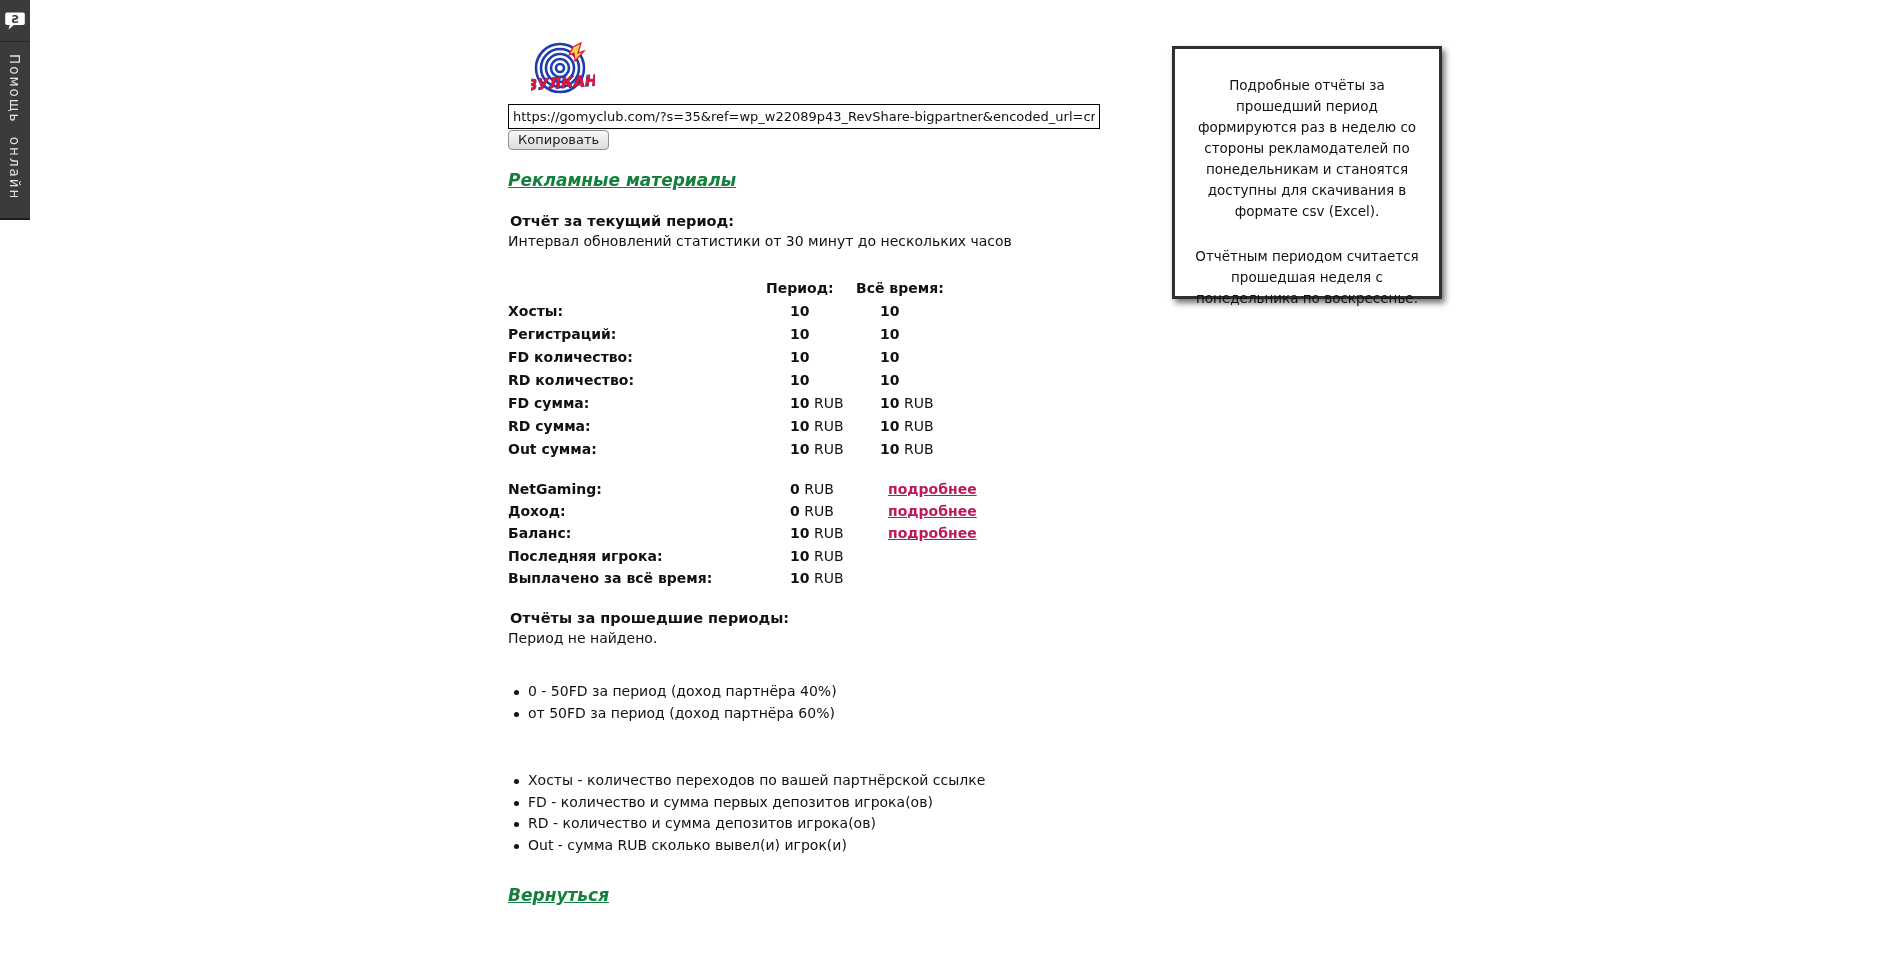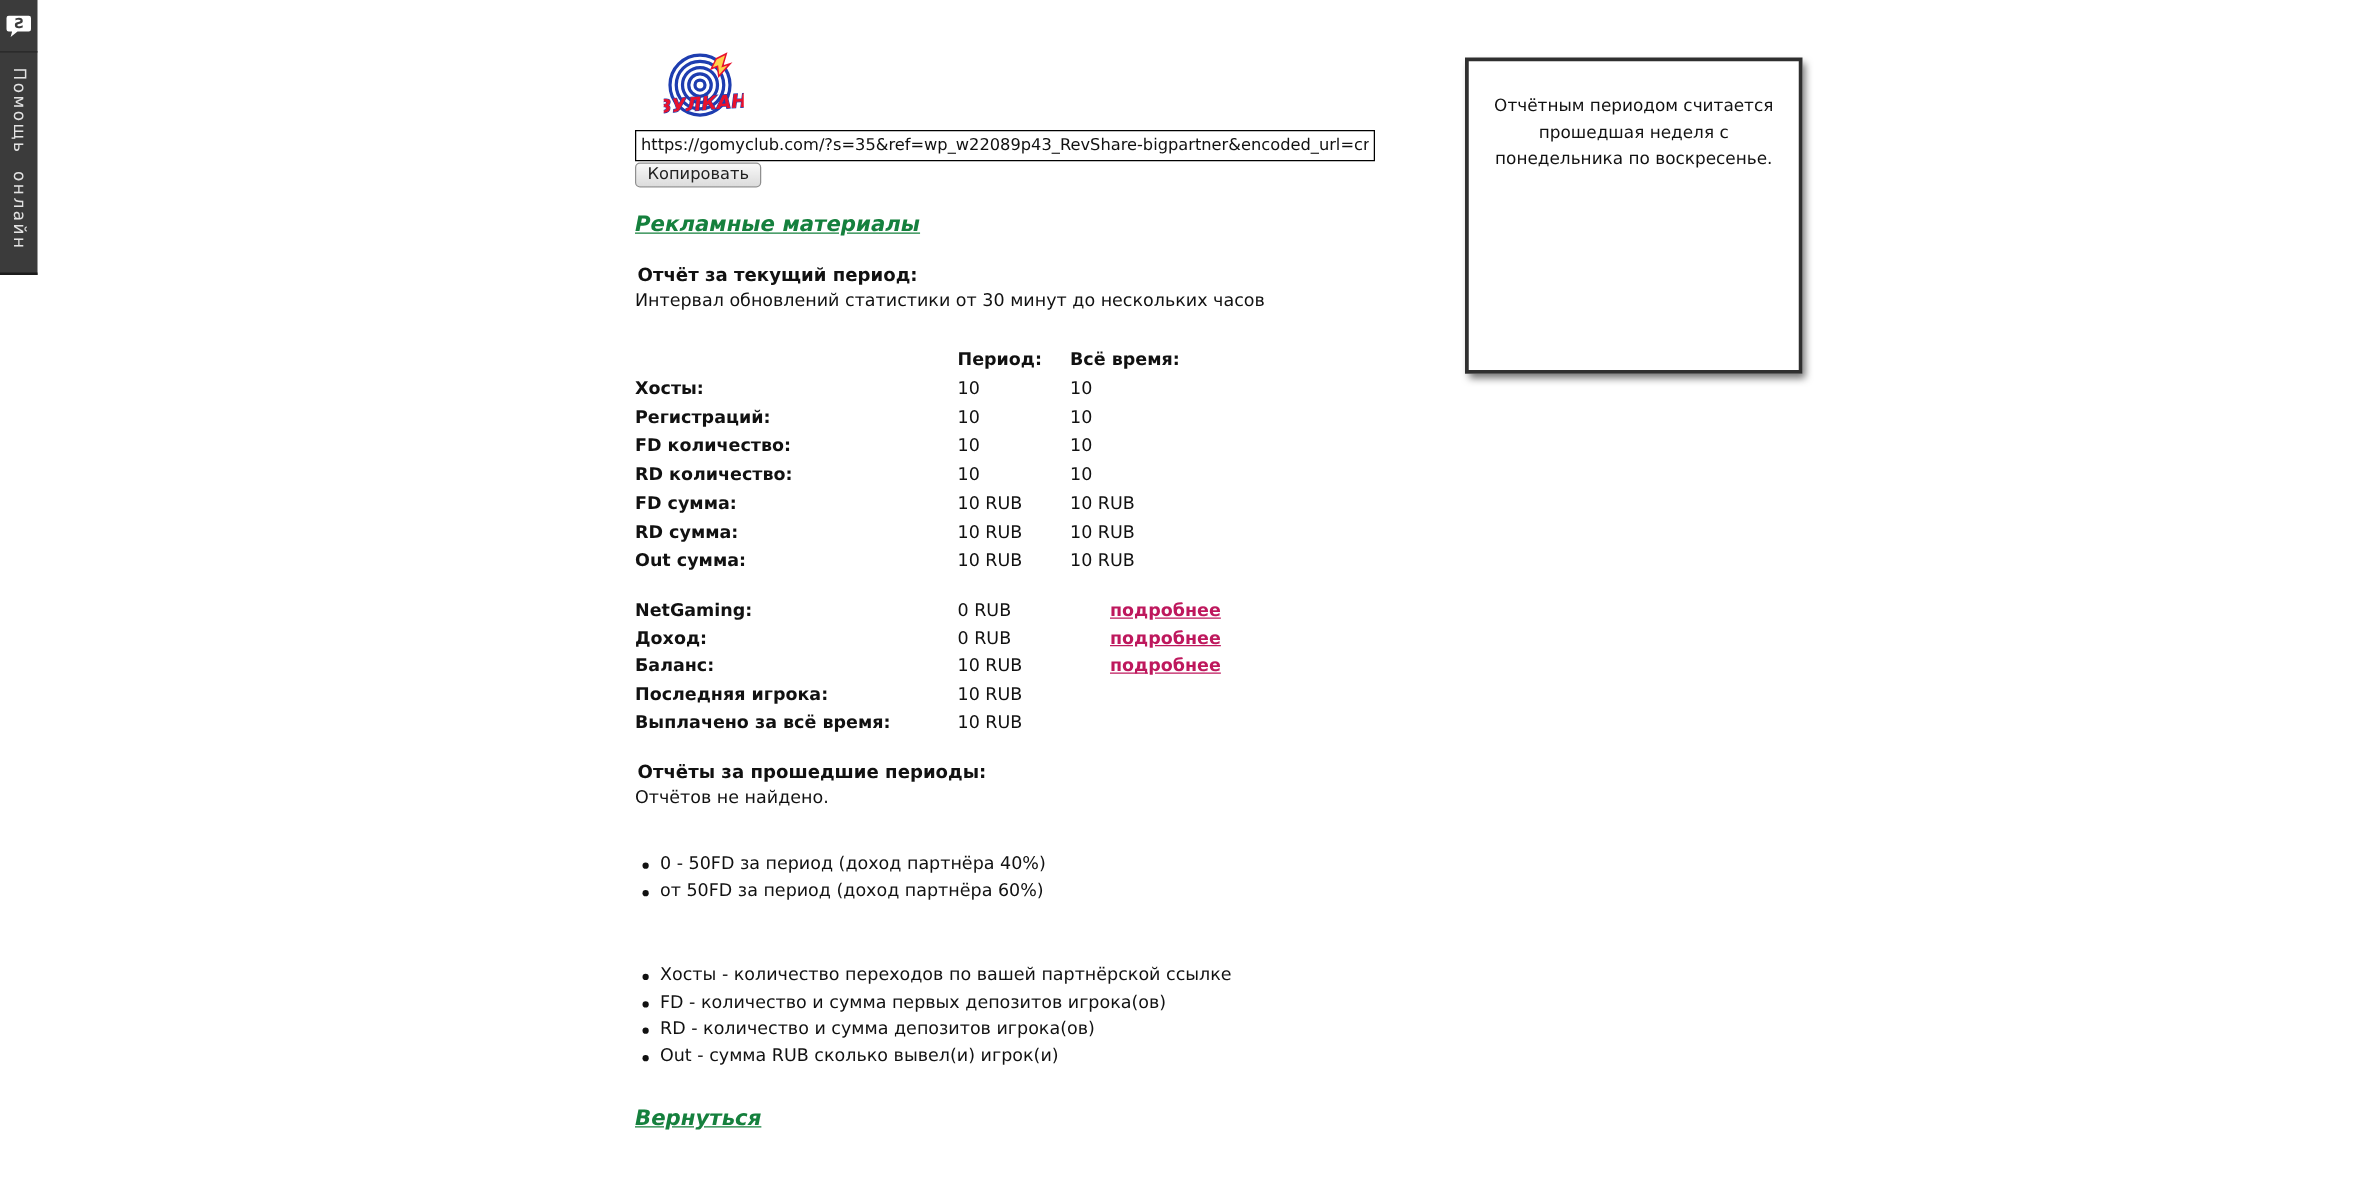--- a/index.html
+++ b/index.html
@@ -47,21 +47,21 @@
   .back-link  { position: absolute; left: 508px; top: 885px; font-size: 17px; }
 
   .sec-title { font-weight: bold; font-size: 14.5px; }
   .current-title { position: absolute; left: 510px; top: 213px; }
   .current-sub   { position: absolute; left: 508px; top: 233px; font-size: 14px; }
 
   .stats  { position: absolute; left: 508px; top: 276px; }
   .trow   { display: grid; grid-template-columns: 258px 90px 170px; height: 23px; align-items: center; }
   .thead .cell { font-weight: bold; }
   .trow .label { font-weight: bold; }
-  .num  { font-weight: normal; }
+  .num  { font-weight: bold; margin-left: 24px; }
   .details-link { color: #be185d; text-decoration: underline; font-weight: bold; cursor: pointer; margin-left: 32px; }
 
   .summary { position: absolute; left: 508px; top: 478px; }
   .summary .trow { height: 22.2px; }
 
   .past-title { position: absolute; left: 510px; top: 610px; }
   .past-empty { position: absolute; left: 508px; top: 630px; font-size: 14px; }
 
   ul.notes { position: absolute; left: 512px; list-style: none; }
   ul.notes li { line-height: 21.7px; font-size: 14px; padding-left: 16px; position: relative; }
@@ -187,31 +187,32 @@
         </div>
         <div class="trow">
           <span class="cell label">Выплачено за всё время:</span>
           <span class="cell"><span class="num">10</span> RUB</span>
           <span class="cell"></span>
         </div>
       </div>
   </div>
 
   <div class="sec-title past-title">Отчёты за прошедшие периоды:</div>
-  <div class="past-empty">Отчётов не найдено.</div>
+  <div class="past-empty">Период не найдено.</div>
 
   <ul class="notes notes-geo" id="notes-geo">
       <li>0 - 50FD за период (доход партнёра 40%)</li>
       <li>от 50FD за период (доход партнёра 60%)</li>
     </ul>
   <ul class="notes notes-terms" id="notes-terms">
       <li>Хосты - количество переходов по вашей партнёрской ссылке</li>
       <li>FD - количество и сумма первых депозитов игрока(ов)</li>
       <li>RD - количество и сумма депозитов игрока(ов)</li>
       <li>Out - сумма RUB сколько вывел(и) игрок(и)</li>
     </ul>
 
   <a class="redlink back-link">Вернуться</a>
 </div>
 
 <div class="info-box">
+  <p>Подробные отчёты за прошедший период формируются раз в неделю со стороны рекламодателей по понедельникам и станоятся доступны для скачивания в формате csv (Excel).</p>
   <p>Отчётным периодом считается прошедшая неделя с понедельника по воскресенье.</p>
 </div>
 
 </body></html>

